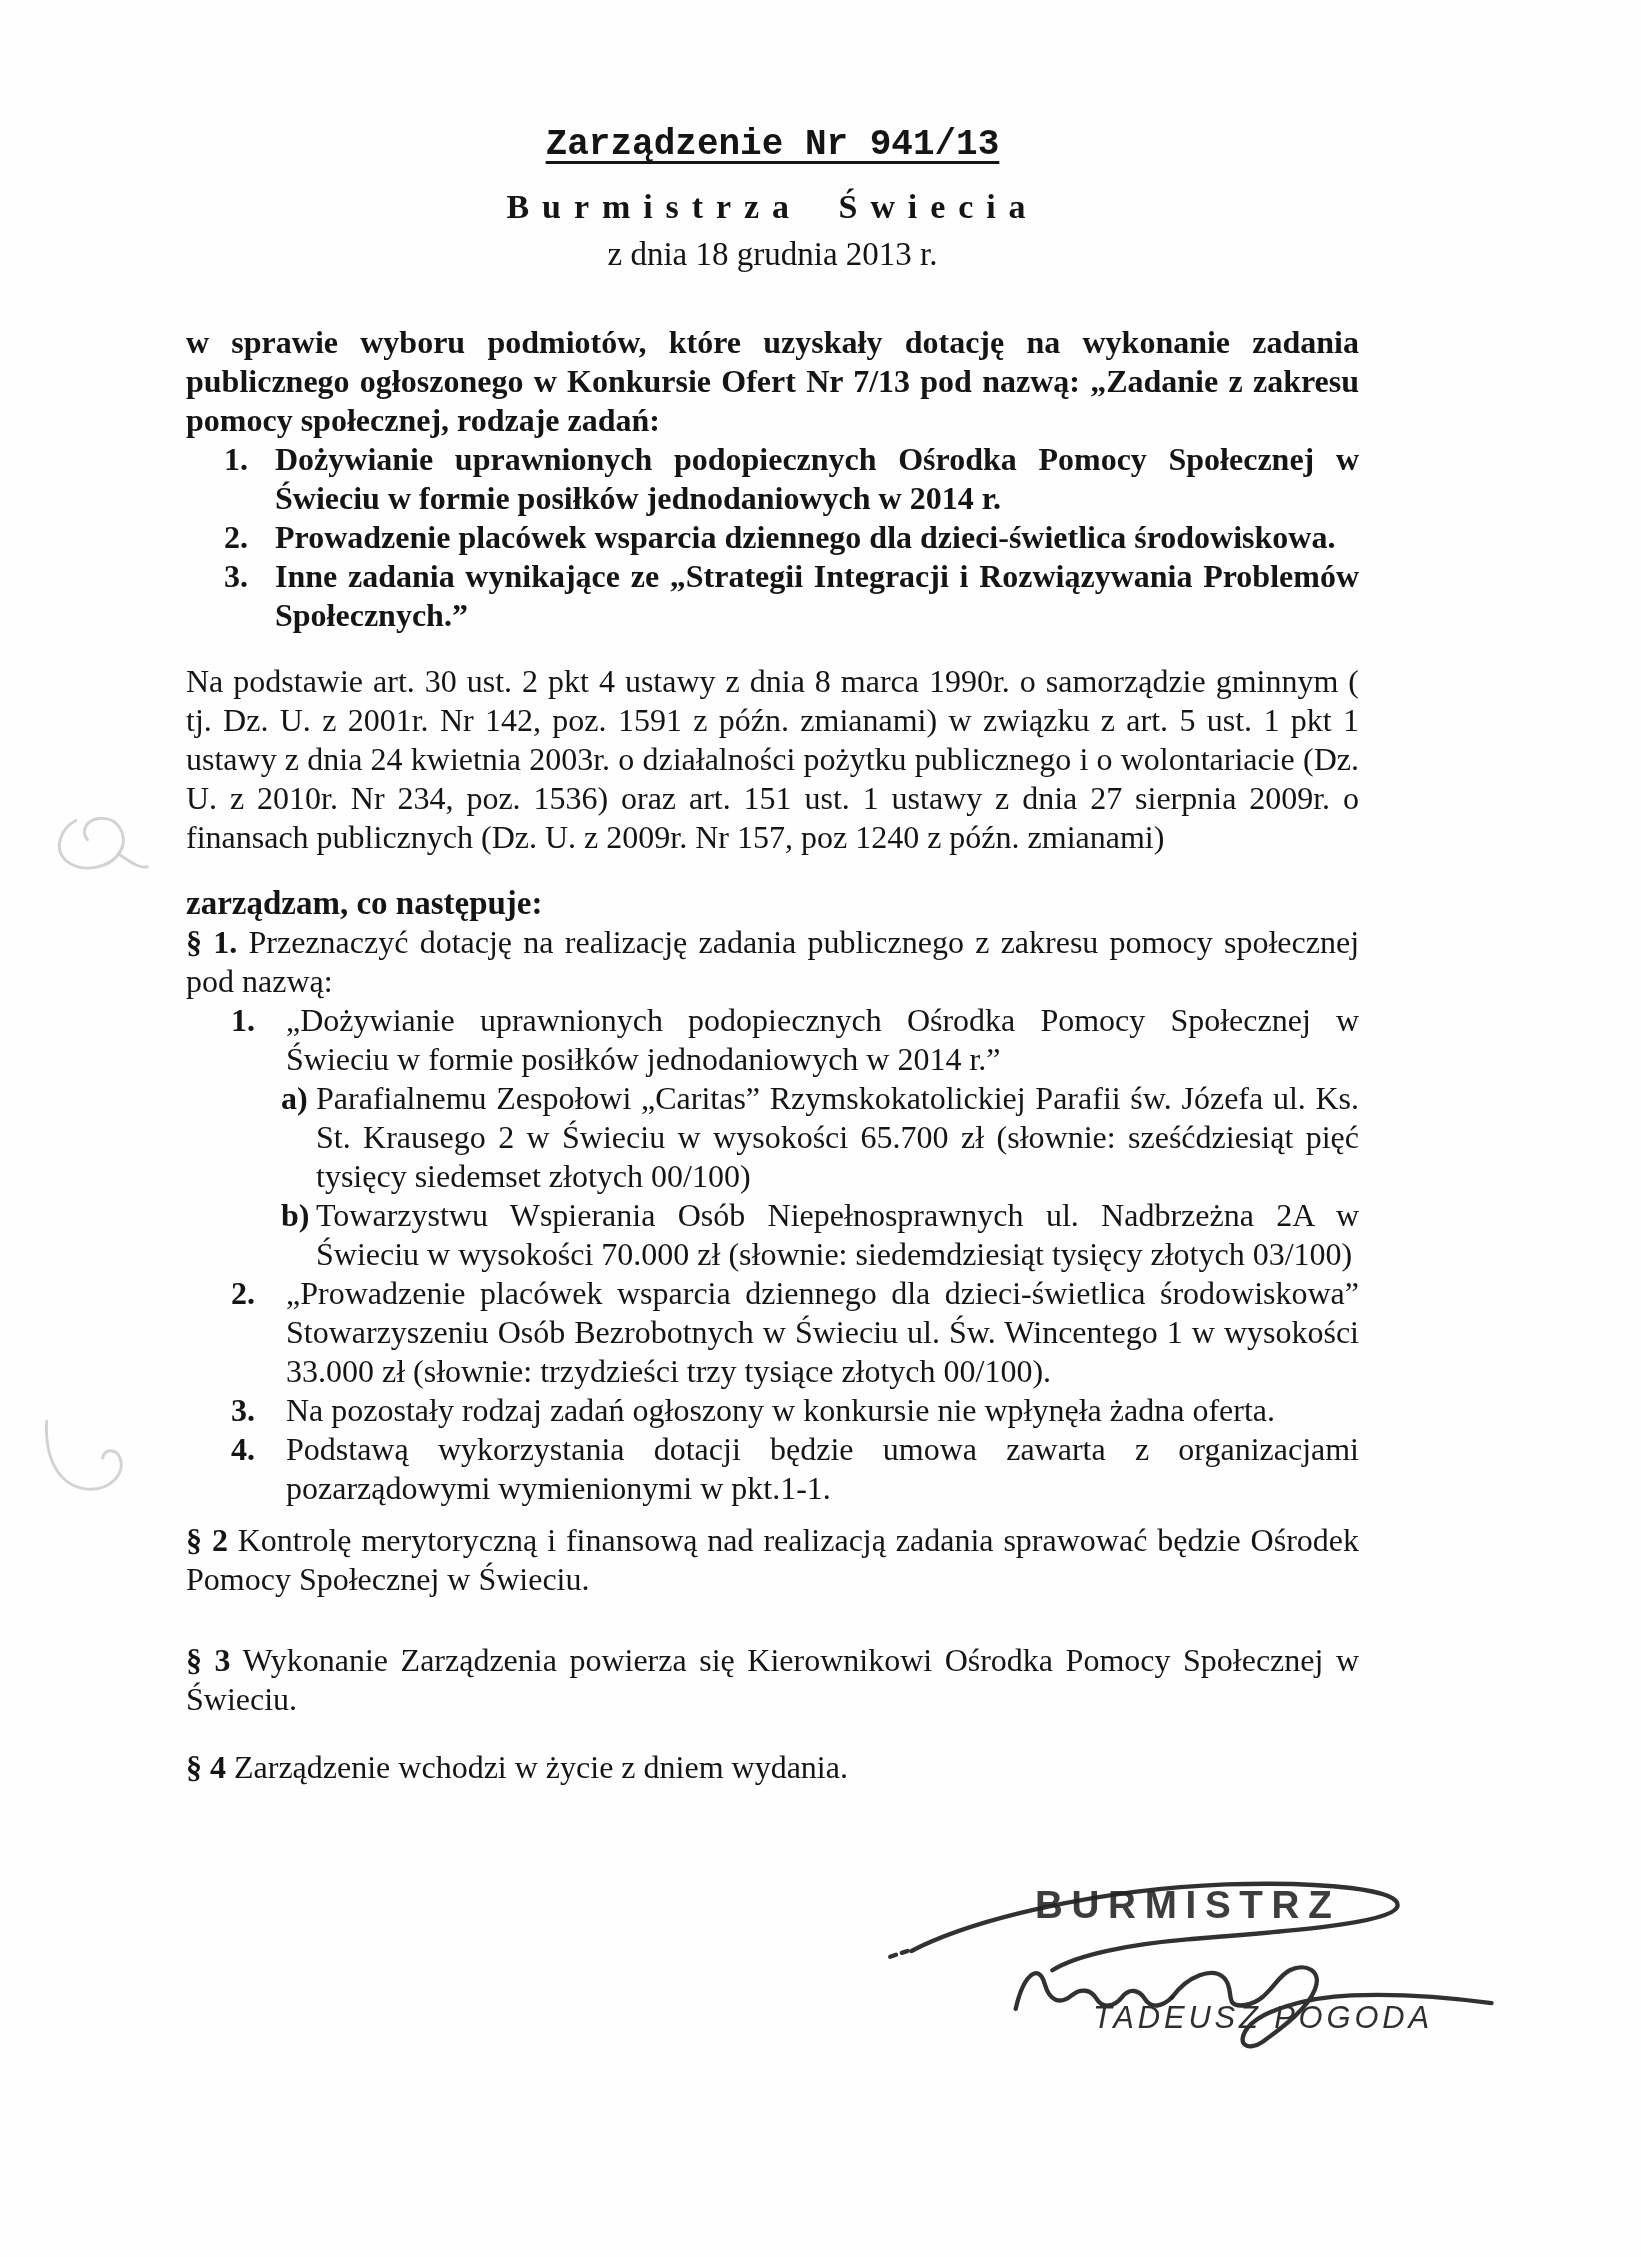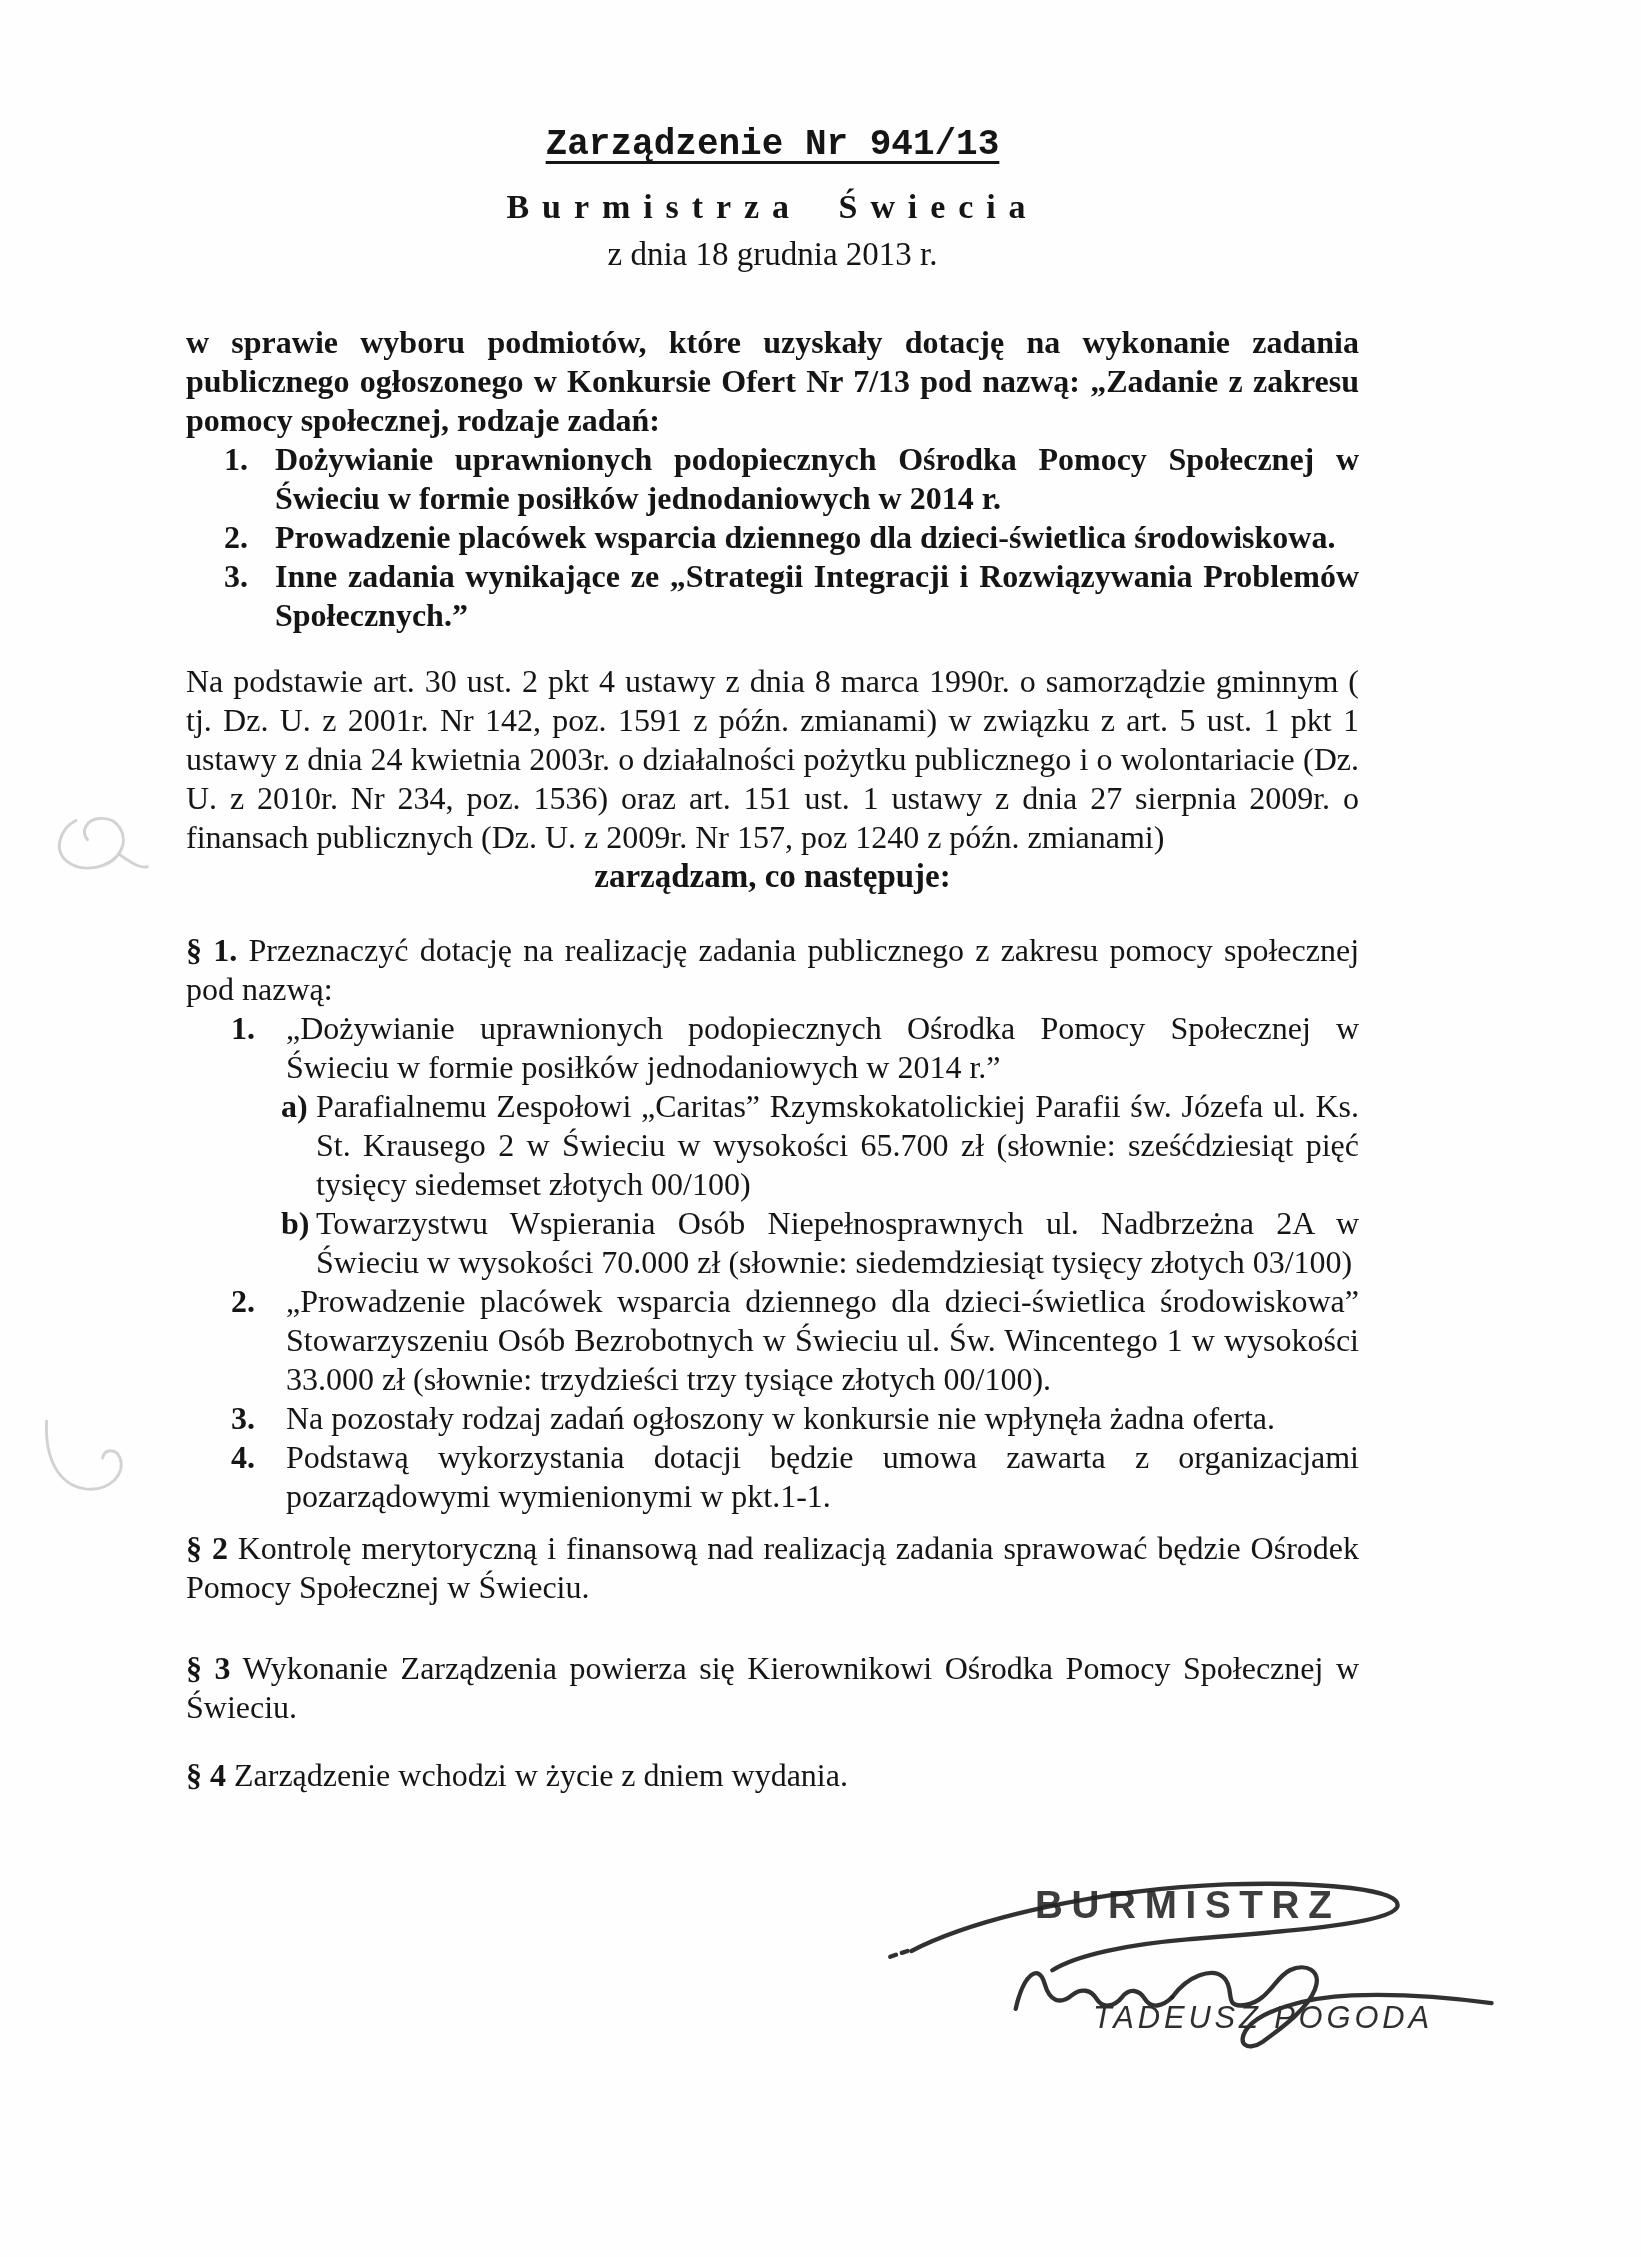--- a/index.html
+++ b/index.html
@@ -43,26 +43,26 @@
   .bold{font-weight:bold;}
   .body-text{font-size:32px;line-height:39px;}
   .intro{margin-top:48px;}
   .list{margin:0;}
   .li{display:flex;align-items:flex-start;}
   .tasks{padding-left:38px;}
   .tasks .mk{flex:none;width:51px;font-weight:bold;}
   .tasks .tx{flex:1;text-align:justify;font-weight:bold;}
   .legal{margin-top:27px;}
   .order-heading{
-    text-align:center;
+    margin-top:27px;
     font-weight:bold;
     font-size:33px;line-height:39px;
   }
   .sec-mk{font-weight:bold;}
-  .s1-par{margin-top:35px;}
+  .s1-par{}
   .l1{padding-left:45px;}
   .l1 .mk{flex:none;width:55px;font-weight:bold;}
   .l1 .tx{flex:1;text-align:justify;}
   .l2{padding-left:50px;}
   .l2 .mk{flex:none;width:35px;font-weight:bold;}
   .l2 .tx{flex:1;text-align:justify;}
   .s2-par{margin-top:13.5px;}
   .s3-par{margin-top:42px;}
   .s4-par{margin-top:29px;}
   .signature{

